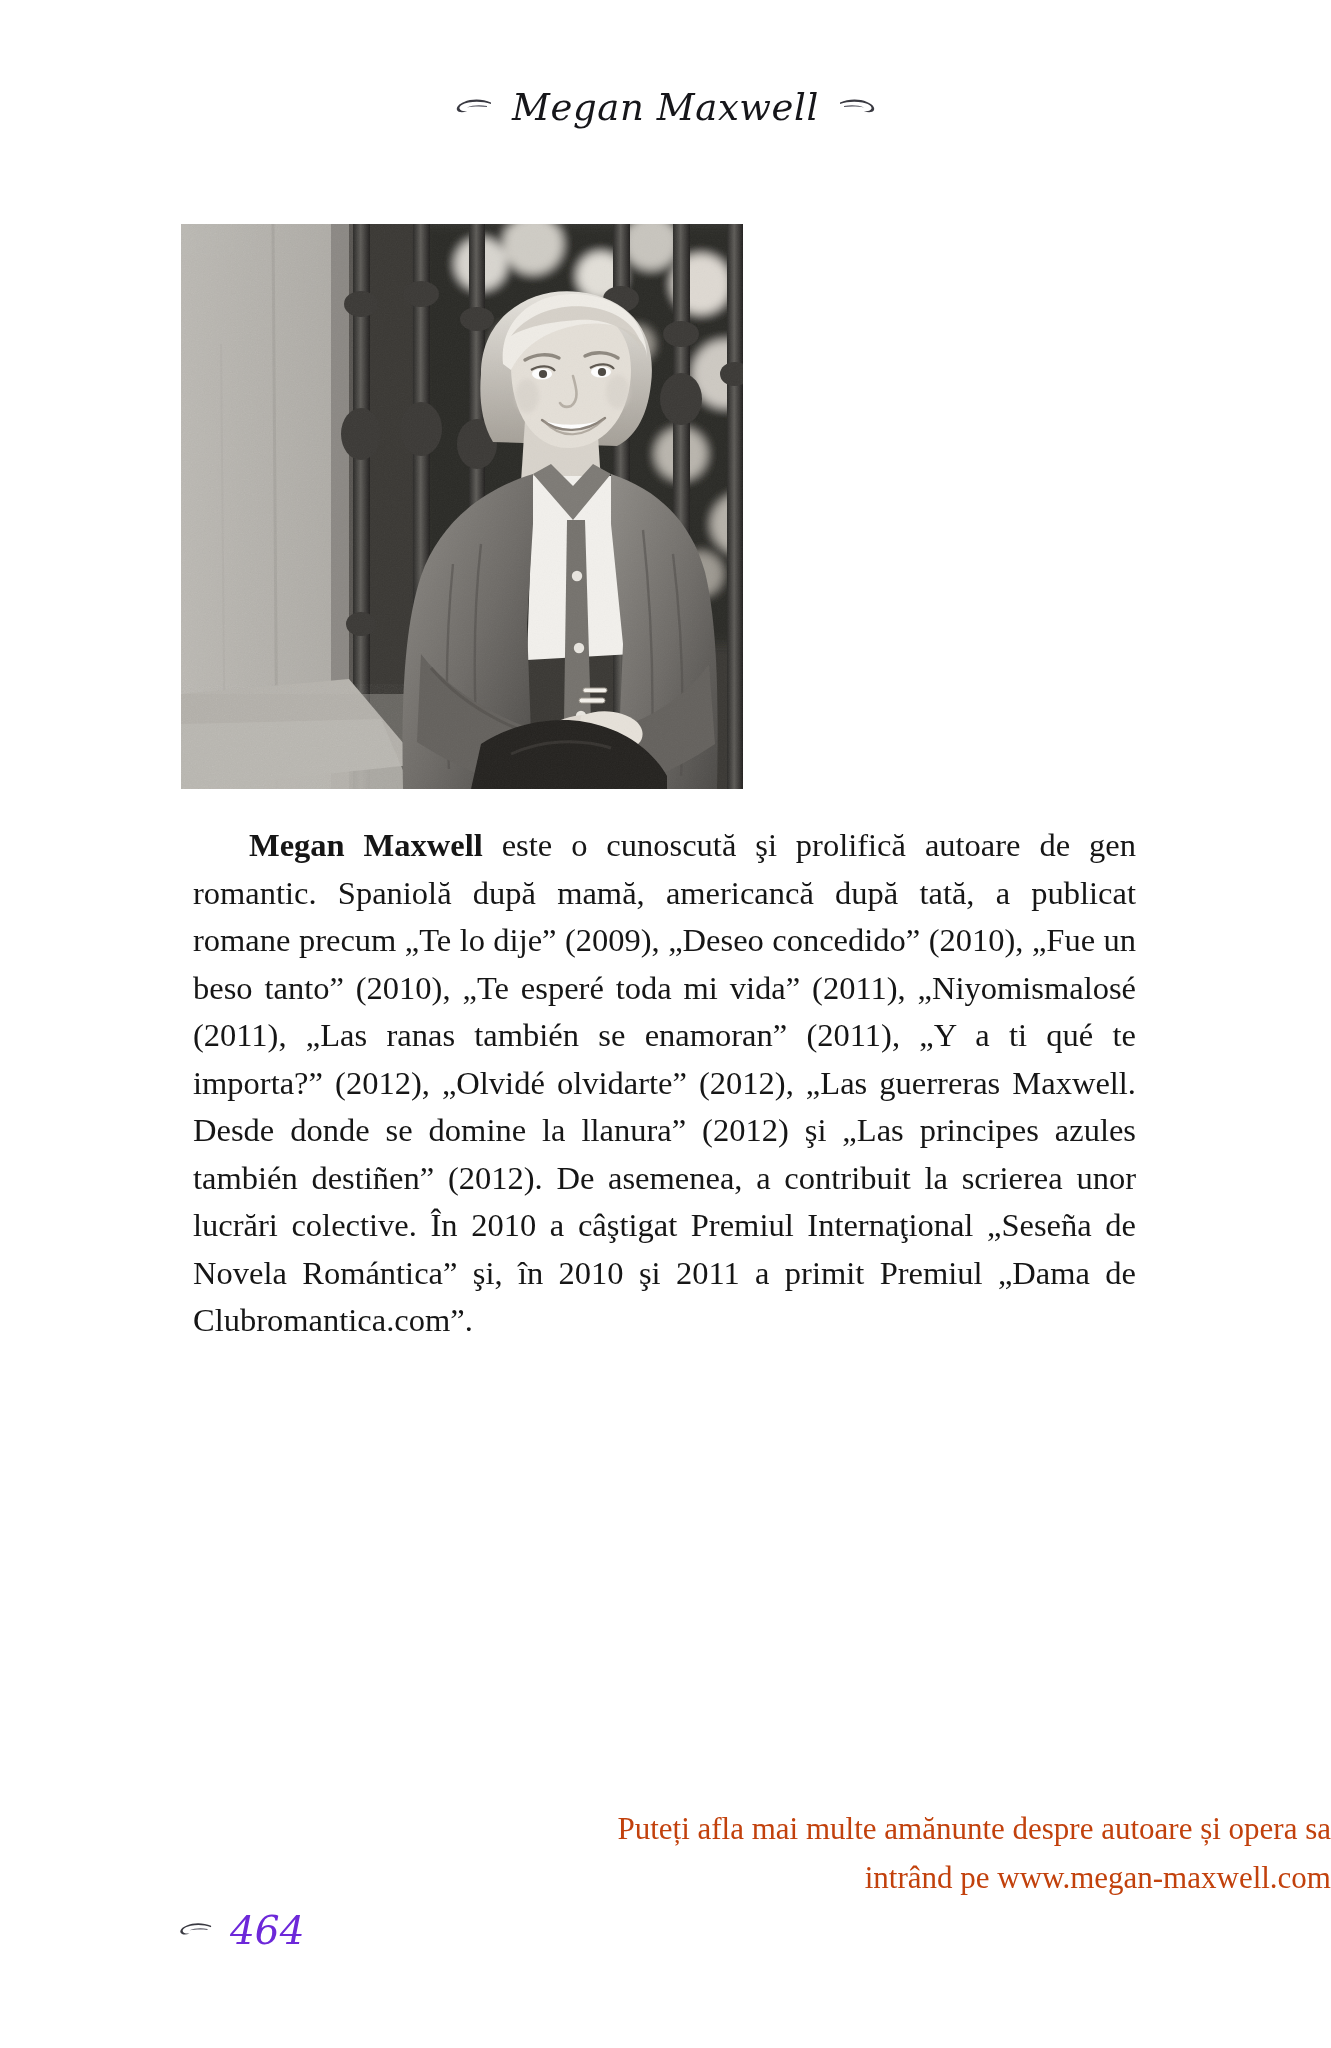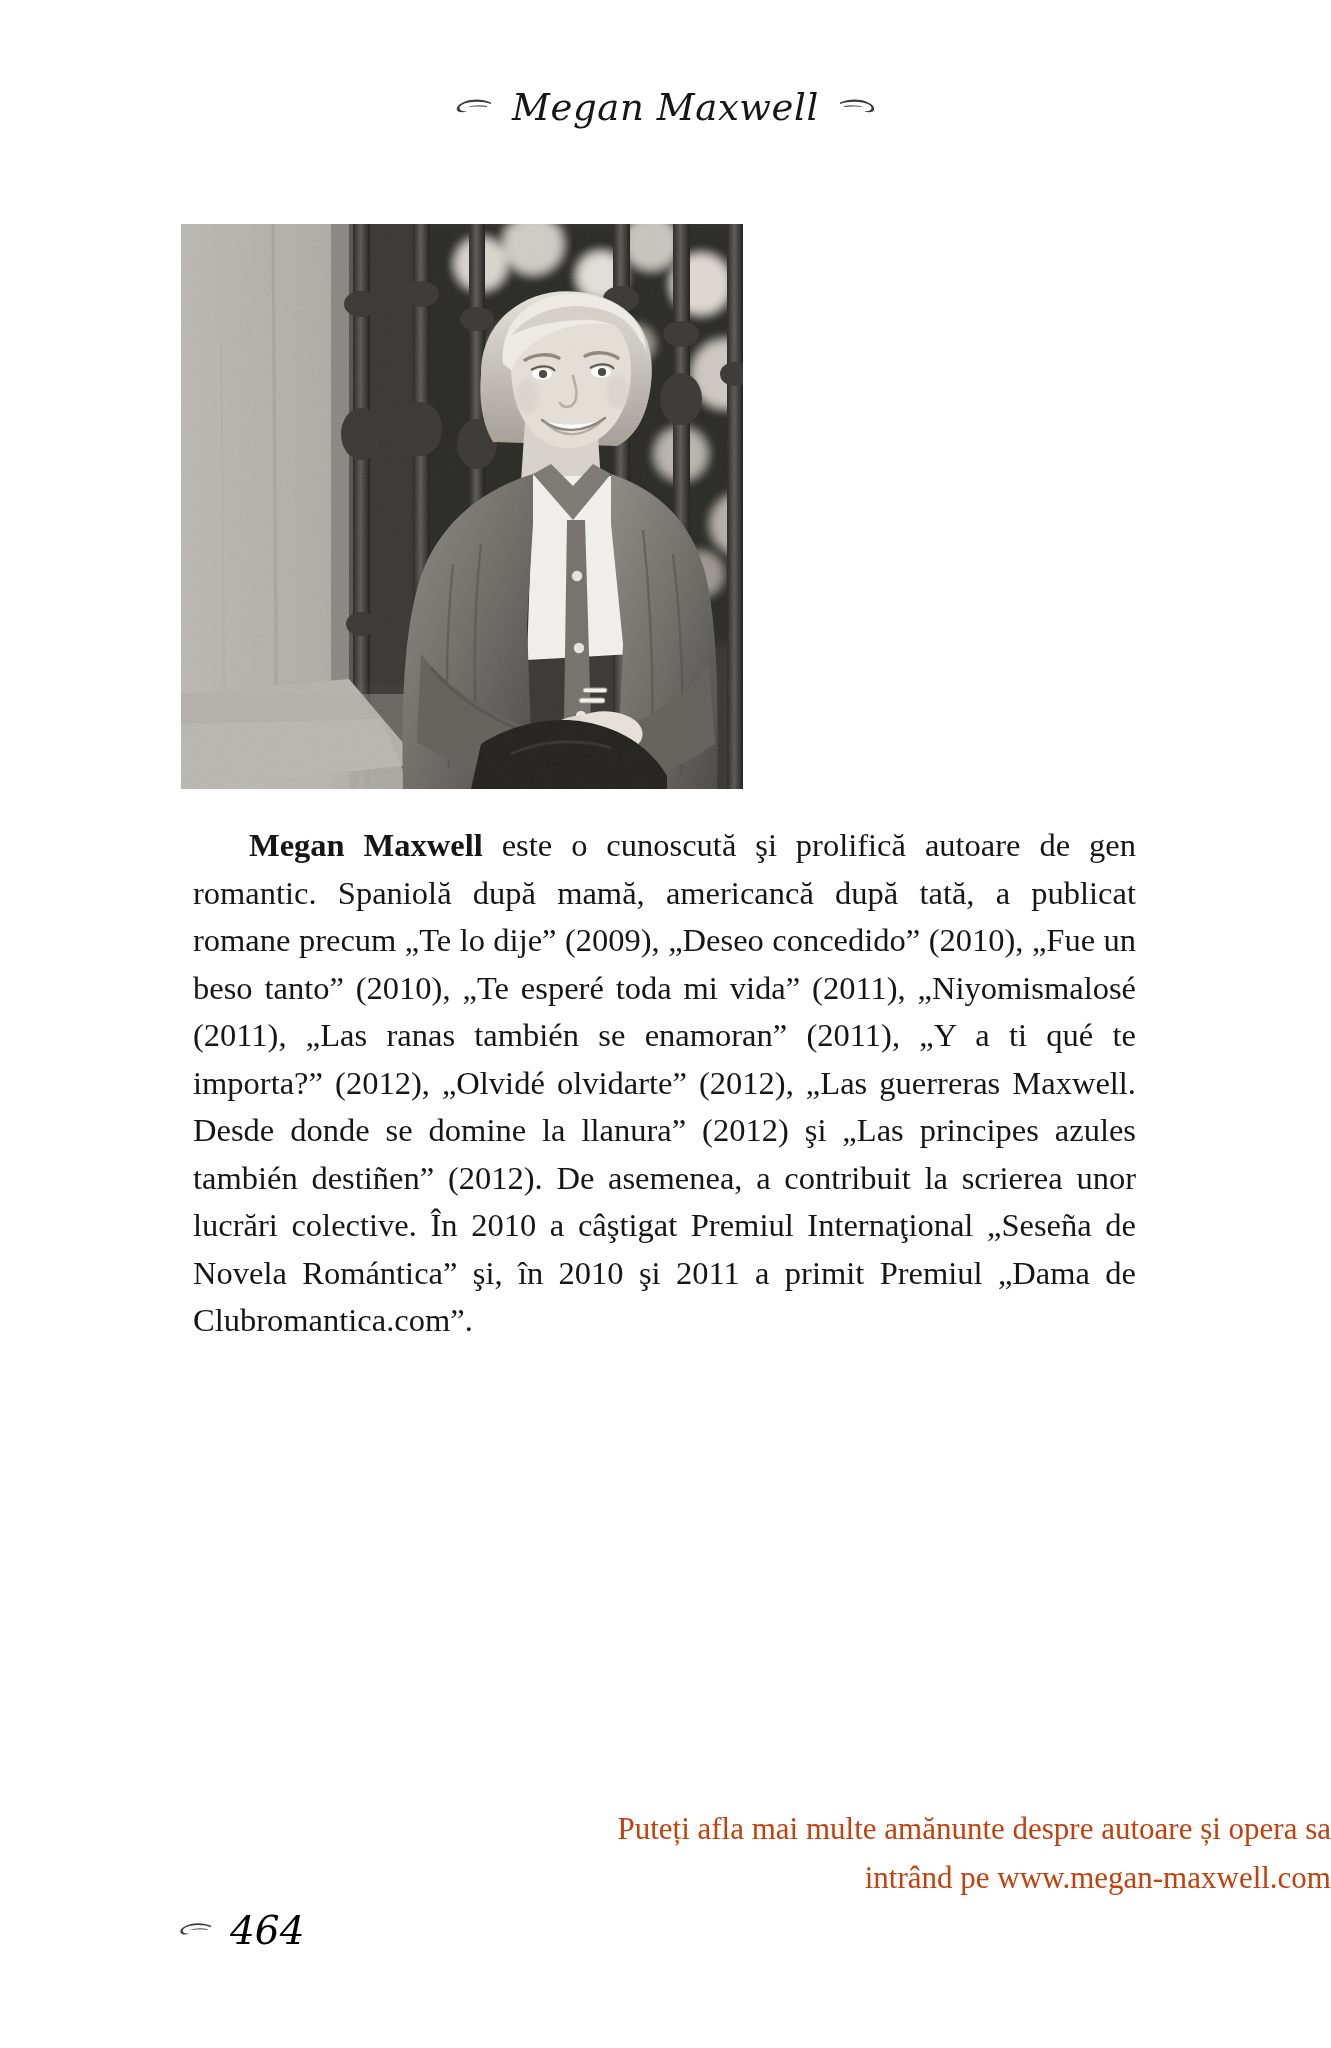--- a/index.html
+++ b/index.html
@@ -92,21 +92,21 @@
     left: 176px;
     top: 1908px;
     white-space: nowrap;
   }
   .folio .ornament { width: 36px; height: 18px; margin-right: 14px; }
   .folio .folio-num {
     font-family: "DejaVu Serif", "Liberation Serif", serif;
     font-style: italic;
     font-size: 39px;
     vertical-align: middle;
-    color: #000000;
+    color: #6d28d9;
   }
 </style>
 </head>
 <body>
 
 <div class="running-head">
   <span class="ornament left">
     <svg viewBox="0 0 80 40" xmlns="http://www.w3.org/2000/svg">
       <path d="M78 13 C62 6, 40 5, 24 12 C14 16, 8 22, 10 28 C12 33, 22 34, 30 30 C22 31, 16 29, 15 25 C14 20, 22 15, 33 13 C47 10, 64 11, 78 16 Z" fill="#3a3a42"></path>
       <path d="M70 20 C56 17, 40 18, 30 23 C40 21, 56 20, 70 22 Z" fill="#555560"></path>

